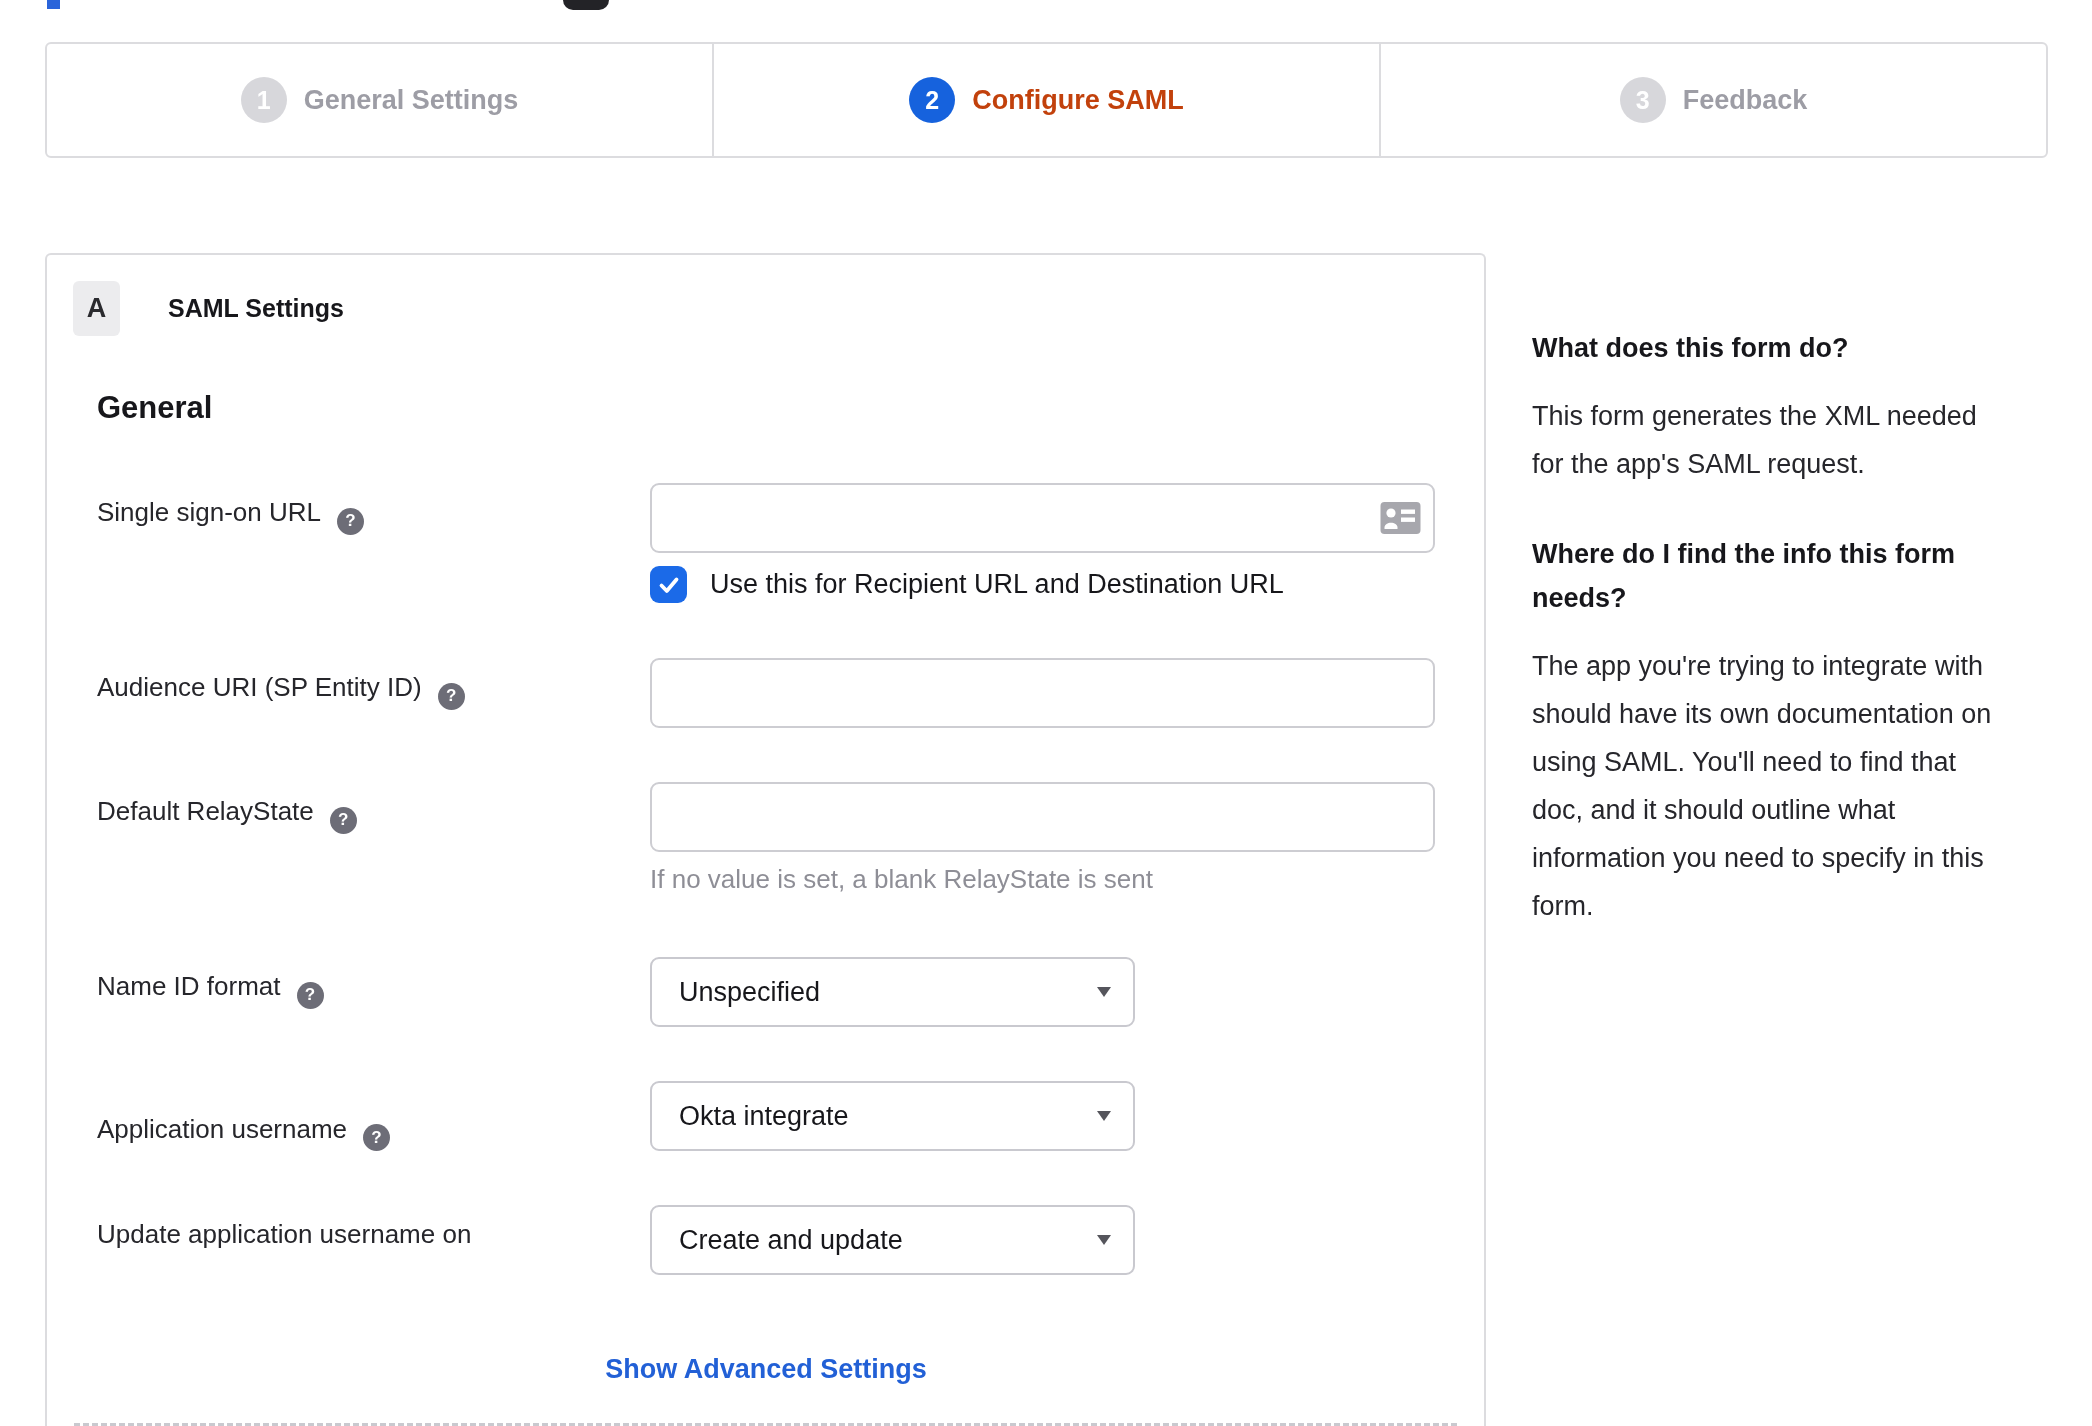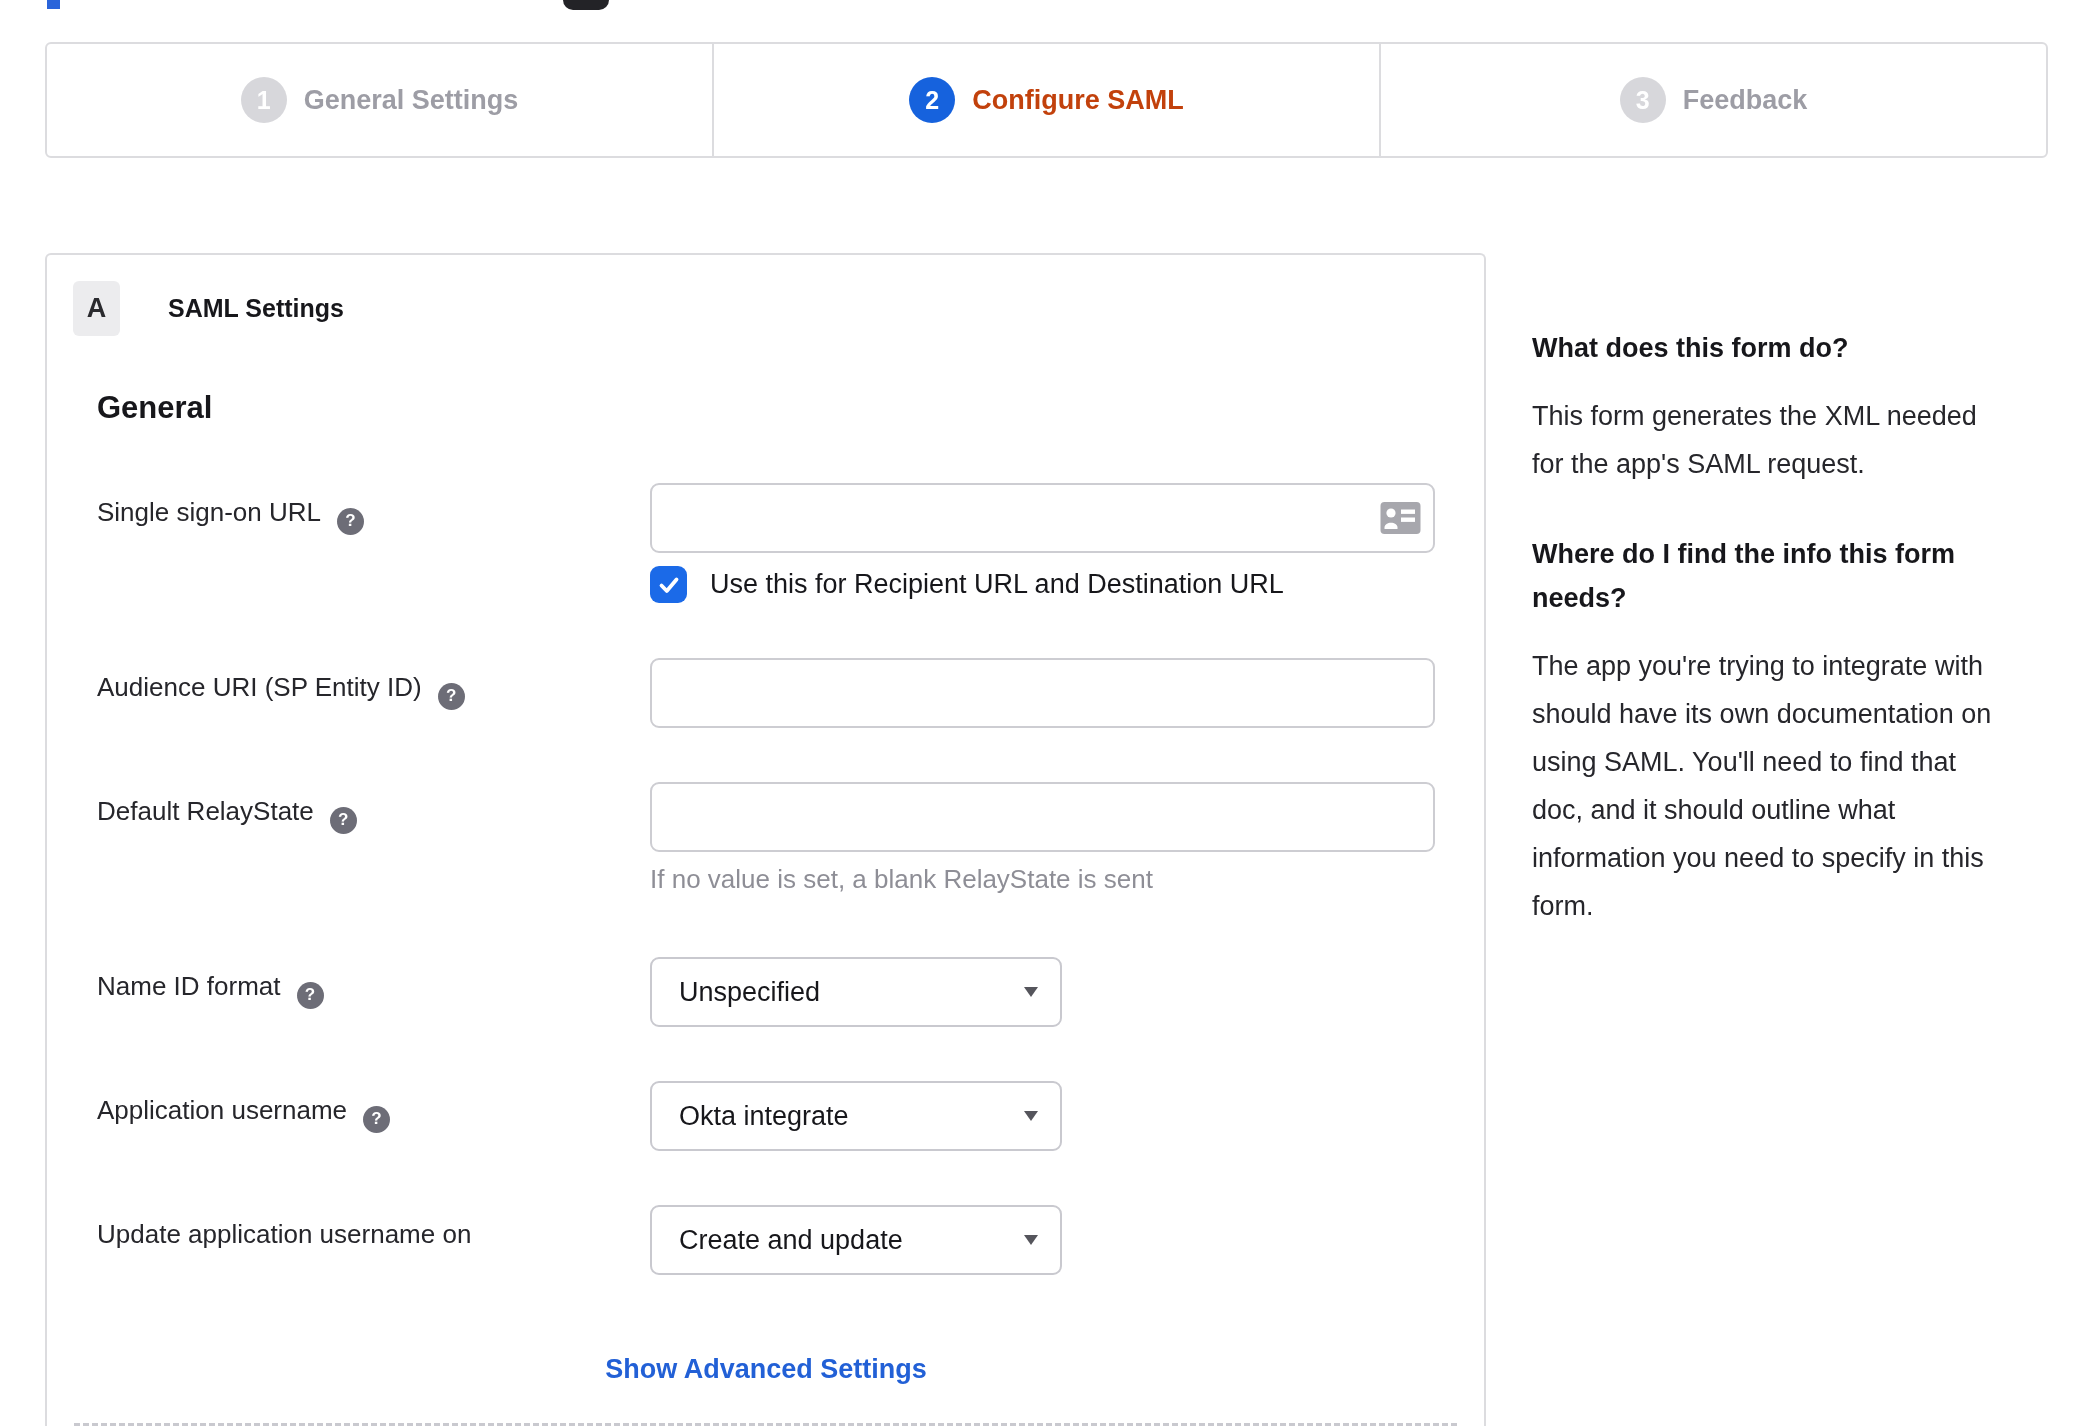--- a/index.html
+++ b/index.html
@@ -42,21 +42,21 @@
   }
   .panel-title { font-size:25px; font-weight:bold; color:#17171b; }
   .section-title { margin:54px 0 0 50px; font-size:31px; font-weight:bold; color:#17171b; }
 
   .form { margin-left:50px; }
   .form-row { display:flex; }
   .mt-sso   { margin-top:57px; }
   .mt-aud   { margin-top:55px; }
   .mt-relay { margin-top:54px; }
   .mt-nameid{ margin-top:62px; }
-  .mt-app   { margin-top:54px; }
+  .mt-app   { margin-top:54px;align-items:flex-end; }
   .mt-upd   { margin-top:54px; }
 
   .row-label { width:553px; padding-top:14px; font-size:26px; color:#26262b; flex:none; }
   .help {
     display:inline-flex; width:27px; height:27px; border-radius:50%; background:#6d6d77;
     color:#fff; font-size:17px; font-weight:bold; align-items:center; justify-content:center;
     margin-left:16px; vertical-align:-5px; cursor:pointer;
   }
 
   .input-wrap { position:relative; width:785px; }
@@ -69,21 +69,21 @@
   .checkbox-row { display:flex; align-items:center; margin-top:13px; }
   .checkbox {
     width:37px; height:37px; border-radius:9px; background:#1b6ae8; cursor:pointer;
     display:flex; align-items:center; justify-content:center; flex:none;
   }
   .cb-label { margin-left:23px; font-size:27px; color:#17171b; }
 
   .hint { margin-top:12px; font-size:26px; color:#8e8e96; }
 
   .select {
-    width:412px; height:70px; border:2px solid #c9c9cf; border-radius:9px; background:#fff;
+    width:485px; height:70px; border:2px solid #c9c9cf; border-radius:9px; background:#fff;
     display:flex; align-items:center; justify-content:space-between;
     padding:0 22px 0 27px; font-size:27px; color:#17171b; cursor:pointer;
   }
   .tri {
     width:0; height:0; border-left:7px solid transparent; border-right:7px solid transparent;
     border-top:10px solid #55555c;
   }
 
   .advanced-row { margin-top:79px; width:1338px; text-align:center; }
   .advanced-link { font-size:27px; font-weight:600; color:#2260d6; text-decoration:none; cursor:pointer; }

